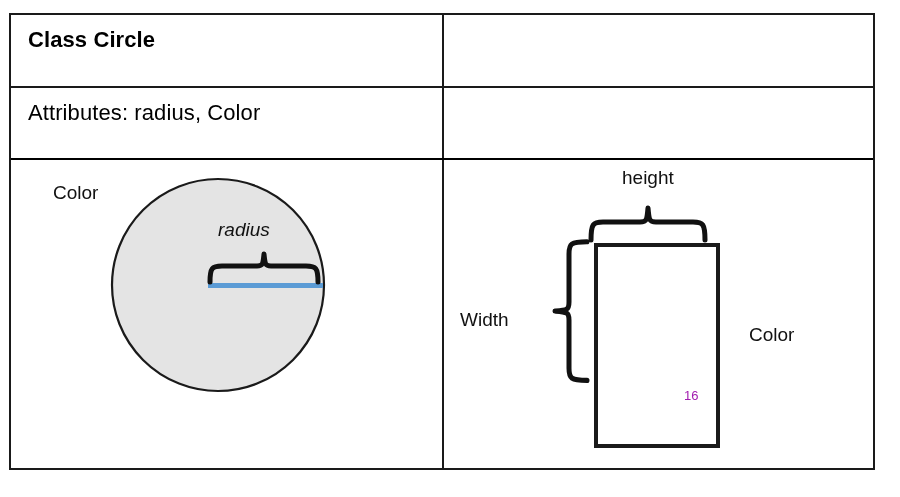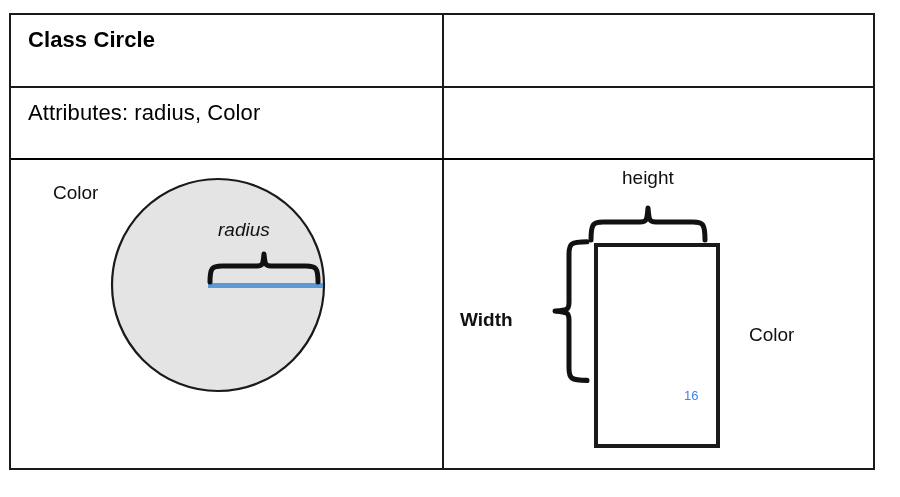--- a/index.html
+++ b/index.html
@@ -77,21 +77,21 @@
   
   .lbl-height       { left: 601px; top: 8px; margin-left: 10px;  }
   .lbl-width        { left: 453px; top: 152px;}
   .lbl-color-rect   { left: 740px; top: 165px;}
 
   .lbl-16 {
     position: absolute;
     left: 673px;
     top: 229px;
     font-size: 13px;
-    color: #3b82f6;
+    color: #a21caf;
     font-family: "Liberation Sans", sans-serif;
     line-height: 1;
   }
 </style>
 </head>
 <body>
 
 <div class="table-wrap">
 
   <div class="row header-row">
@@ -154,20 +154,20 @@
           <path d="M 143 85
                    C 127 85, 125 87, 125 97
                    L 125 144
                    C 125 152, 123 152, 111 153
                    C 123 154, 125 154, 125 162
                    L 125 209
                    C 125 219, 127 221, 143 221" fill="none" stroke="#111111" stroke-width="5" stroke-linecap="round" stroke-linejoin="round" transform="translate(0,-5) scale(1,1.02)"></path>
         </svg>
 
         <span class="lbl lbl-height" style="left:168px;top:8px;">height</span>
-        <span class="lbl lbl-width" style="left:16px;top:150px;font-weight:bold;">Width</span>
+        <span class="lbl lbl-width" style="left:16px;top:150px;">Width</span>
         <span class="lbl lbl-color-rect" style="left:305px;top:165px;">Color</span>
         <span class="lbl-16" style="left:240px;top:229px;">16</span>
       </div>
     </div>
 
   </div>
 </div>
 
 </body></html>

